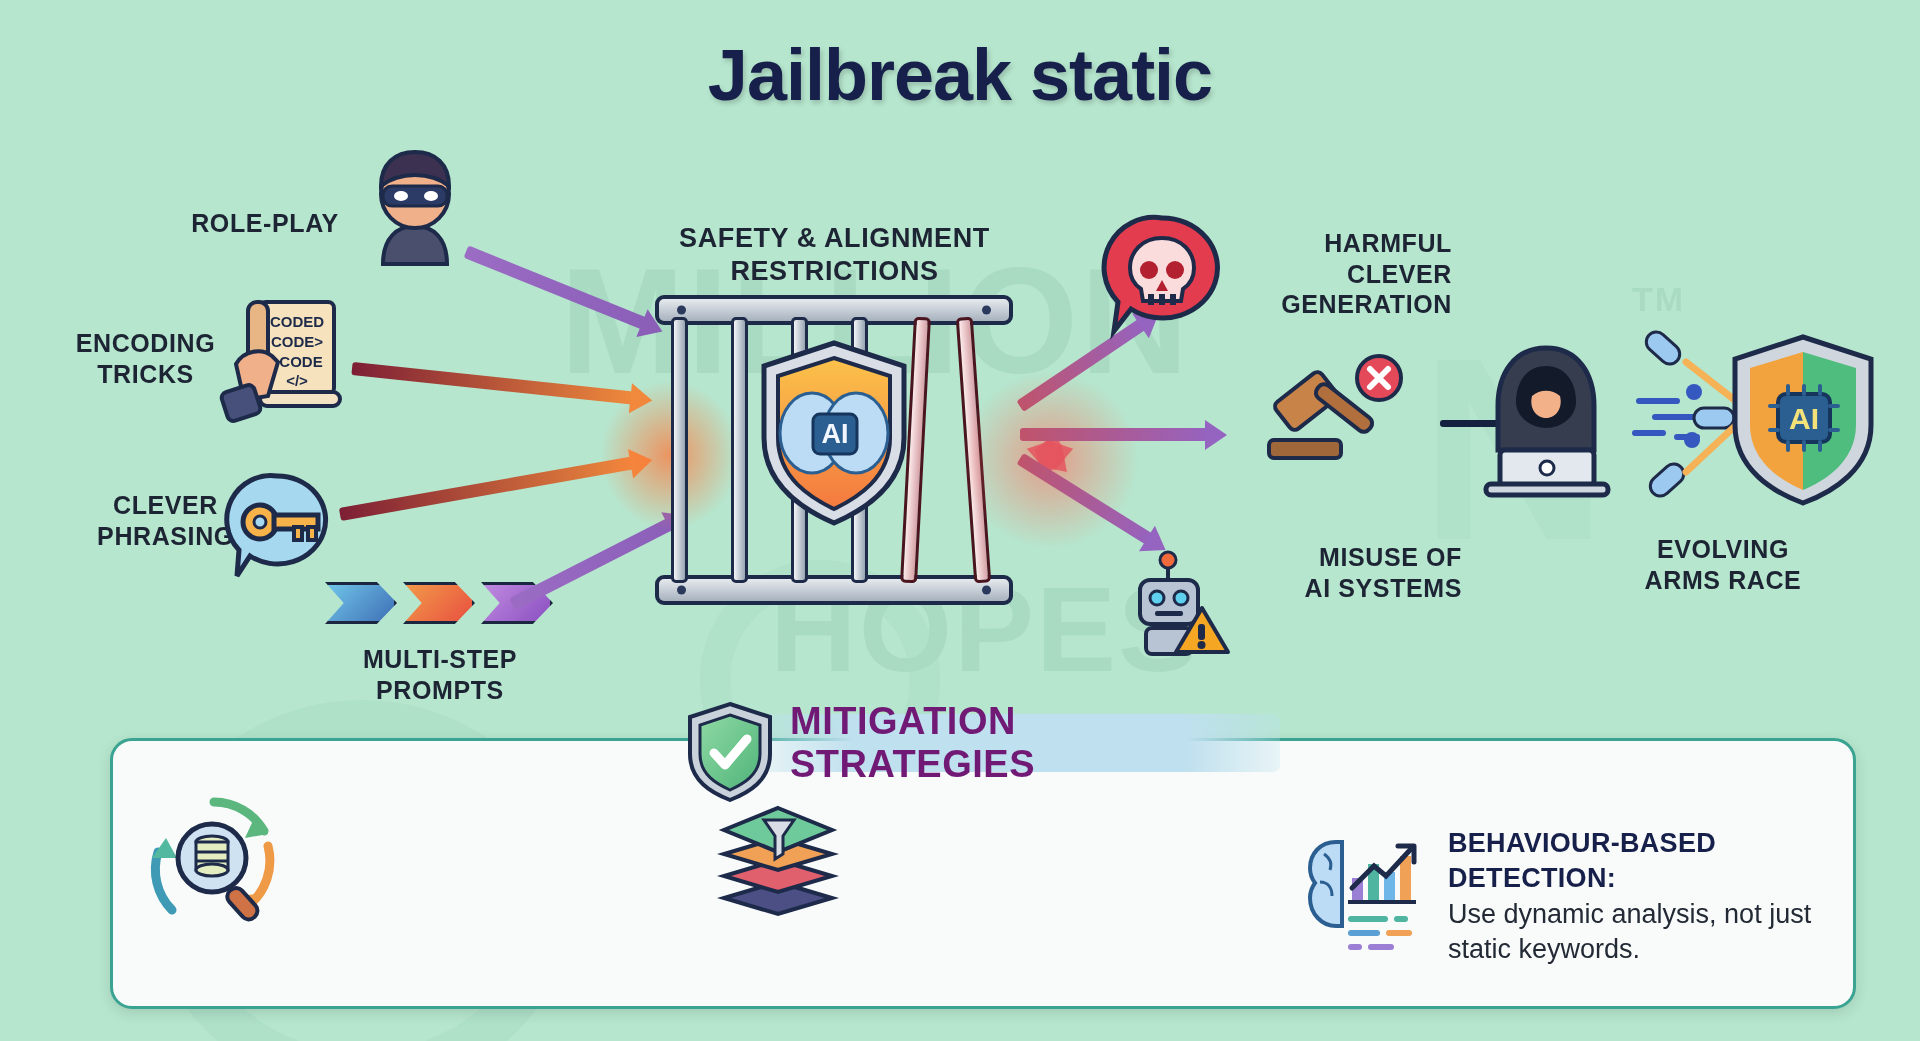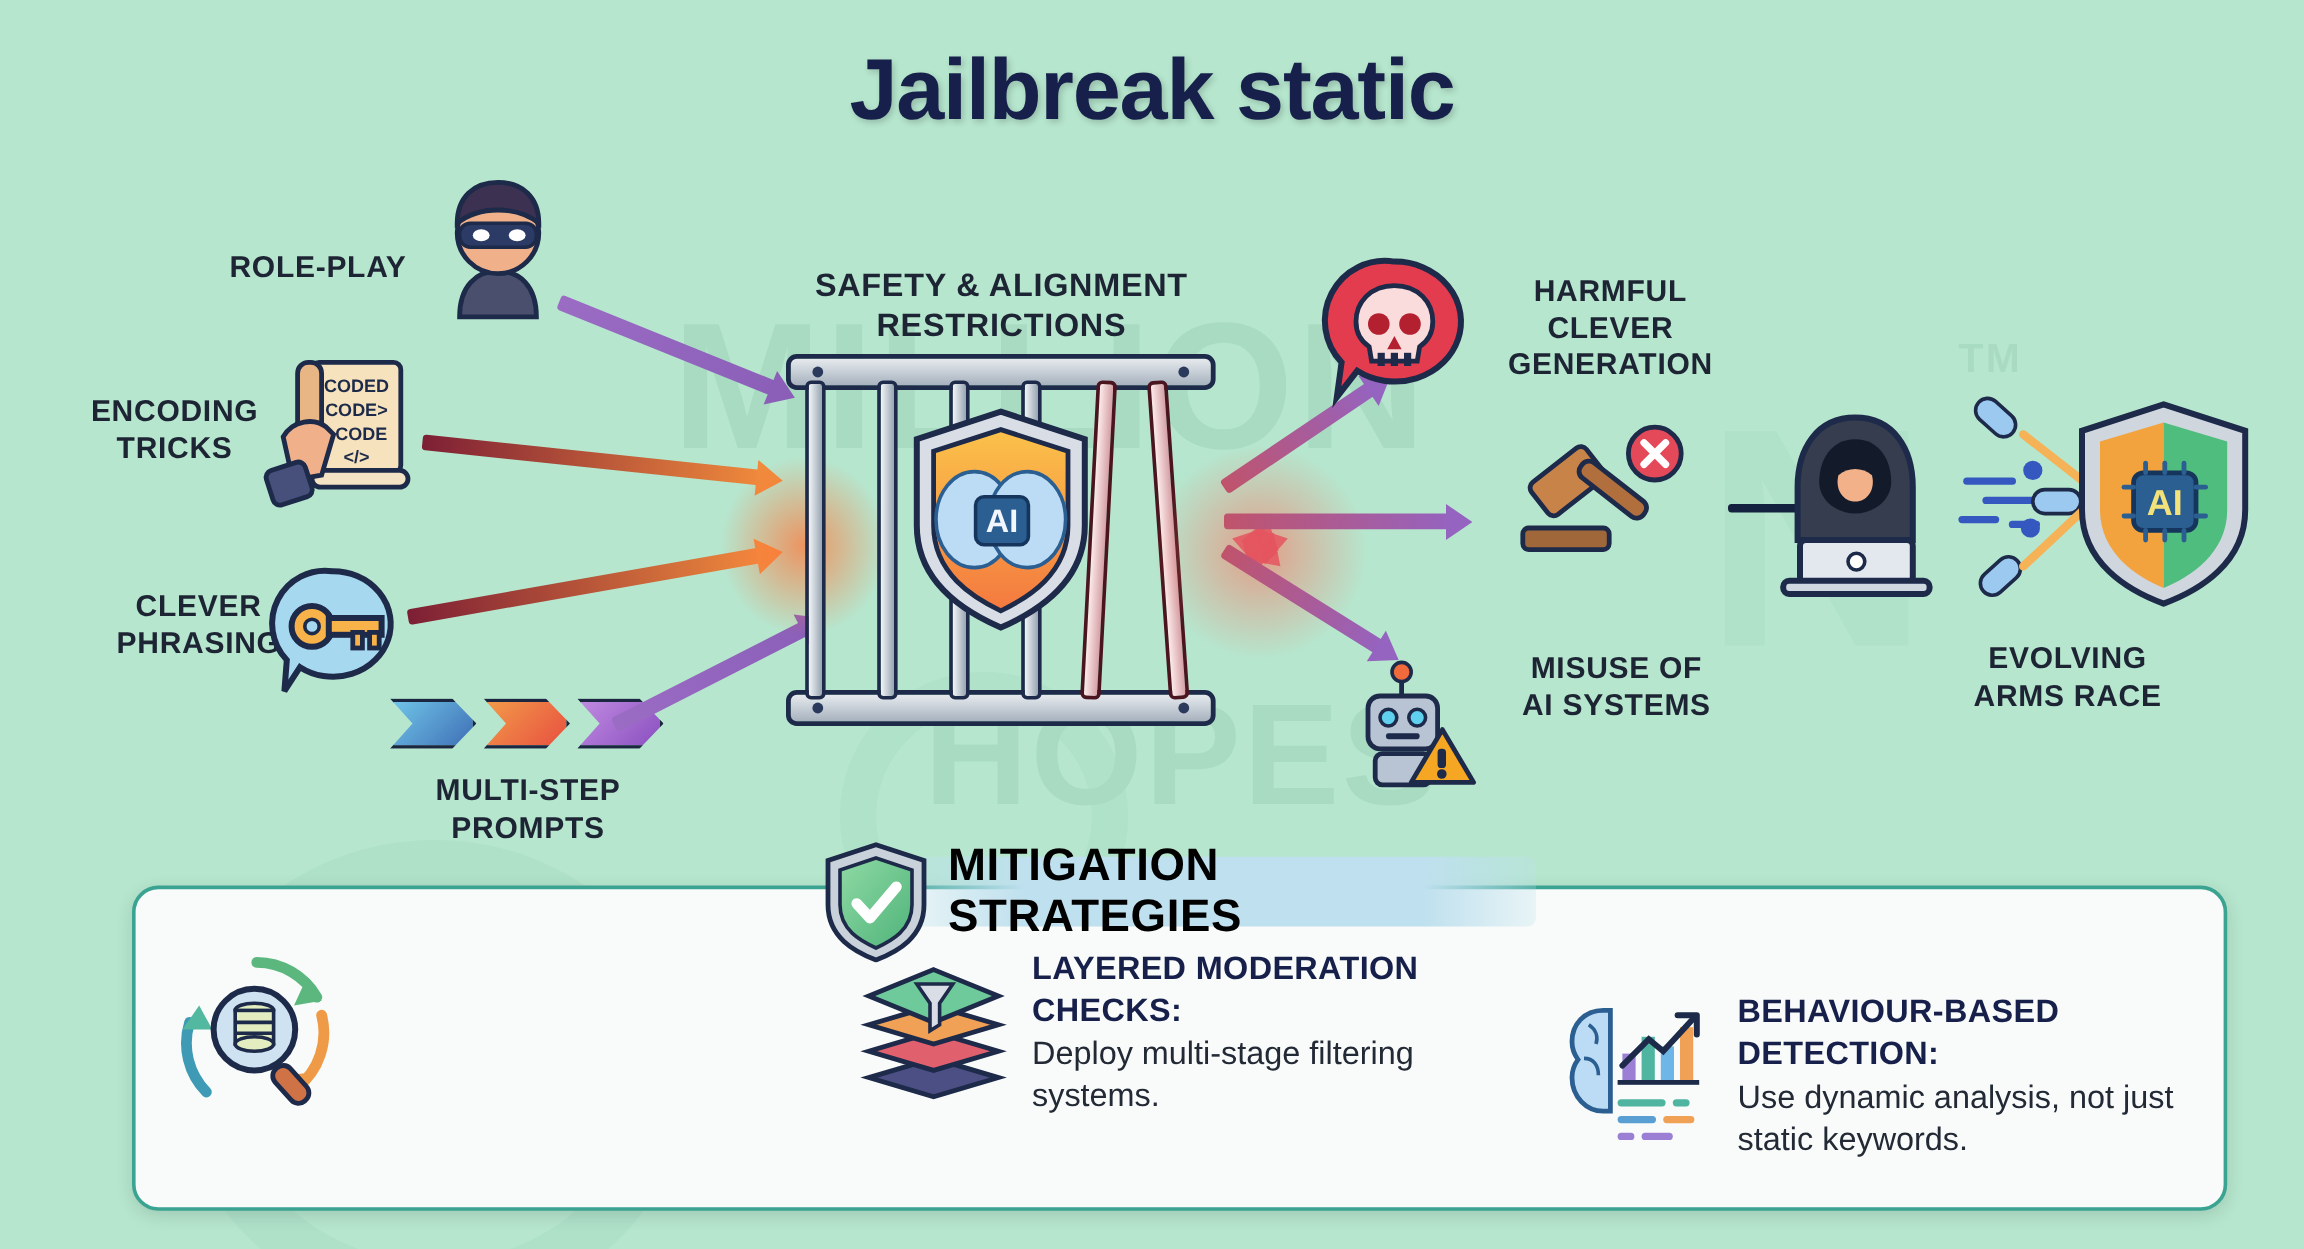--- a/index.html
+++ b/index.html
@@ -36,21 +36,21 @@
     position:absolute;left:0;right:0;top:34px;text-align:center;
     font-size:72px;font-weight:700;color:#16204a;letter-spacing:-1px;
     text-shadow:2px 3px 5px rgba(0,0,0,.18);
   }
 
   
   .lbl{
     position:absolute;color:#1d2433;font-weight:700;font-size:25px;
     letter-spacing:.6px;line-height:1.22;text-align:center;
   }
-  .lbl.r{text-align:center;}
+  .lbl.r{text-align:right;}
 
   
   .arrow{position:absolute;transform-origin:0 50%;height:13px;border-radius:3px;}
   .arrow::after{
     content:"";position:absolute;right:-17px;top:50%;transform:translateY(-50%);
     border-left:22px solid currentColor;border-top:15px solid transparent;
     border-bottom:15px solid transparent;
   }
   .arrow.red{background:linear-gradient(90deg,#7d1f35,#f08a3c);color:#f08a3c;}
   .arrow.purple{background:linear-gradient(90deg,#9b6cc4,#8b5fb8);color:#8b5fb8;}
@@ -109,21 +109,21 @@
     box-shadow:0 4px 14px rgba(0,0,0,.12);
   }
   #mit-banner{
     position:absolute;left:760px;top:714px;width:520px;height:58px;
     background:linear-gradient(90deg,rgba(185,224,238,.25),#bfe0ee 18%,#bfe0ee 82%,rgba(185,224,238,.25));
     border-radius:7px;
   }
   #mit-title{
     position:absolute;left:790px;top:718px;width:470px;height:50px;
     display:flex;align-items:center;justify-content:center;
-    font-size:38px;font-weight:700;color:#000000;letter-spacing:.5px;
+    font-size:38px;font-weight:700;color:#701a75;letter-spacing:.5px;
   }
   #mit-shield{position:absolute;left:686px;top:700px;width:88px;height:102px;}
 
   .card{position:absolute;top:790px;width:520px;height:180px;}
   .card .cicon{position:absolute;left:0;top:4px;width:132px;height:132px;}
   .card .ctext{position:absolute;left:148px;top:0;width:372px;}
   .card .chead{
     font-size:27px;font-weight:700;color:#16204a;line-height:1.28;letter-spacing:.3px;
   }
   .card .cbody{
@@ -385,24 +385,20 @@
   </div>
 
   <div class="card" id="card2">
     <svg class="cicon" viewBox="0 0 132 132">
       <path d="M66 88l54 16-54 16-54-16z" fill="#4b4f84" stroke="#1d2a4a" stroke-width="4"></path>
       <path d="M66 66l54 16-54 16-54-16z" fill="#e0606e" stroke="#1d2a4a" stroke-width="4"></path>
       <path d="M66 44l54 16-54 16-54-16z" fill="#f0a155" stroke="#1d2a4a" stroke-width="4"></path>
       <path d="M66 14l54 22-54 22-54-22z" fill="#6ec99b" stroke="#1d2a4a" stroke-width="4"></path>
       <path d="M52 26h30l-11 16v18l-8 5V42z" fill="#d9dee6" stroke="#1d2a4a" stroke-width="3"></path>
     </svg>
-    <div class="ctext">
-      <div class="chead">LAYERED MODERATION CHECKS:</div>
-      <div class="cbody">Deploy multi-stage filtering systems.</div>
-    </div>
   </div>
 
   <div class="card" id="card3">
     <svg class="cicon" viewBox="0 0 132 132">
       <path d="M36 12c-16 0-26 12-26 26 0 6 2 11 5 15-3 4-5 9-5 15 0 16 12 28 26 28h6V12z" fill="#bcdcf5" stroke="#2b5f92" stroke-width="4"></path>
       <g stroke="#2b5f92" stroke-width="3" fill="none">
         <path d="M24 24c6 4 8 10 6 16"></path>
           <path d="M20 52c8 0 12 6 12 14"></path>
       </g>
       <g>

